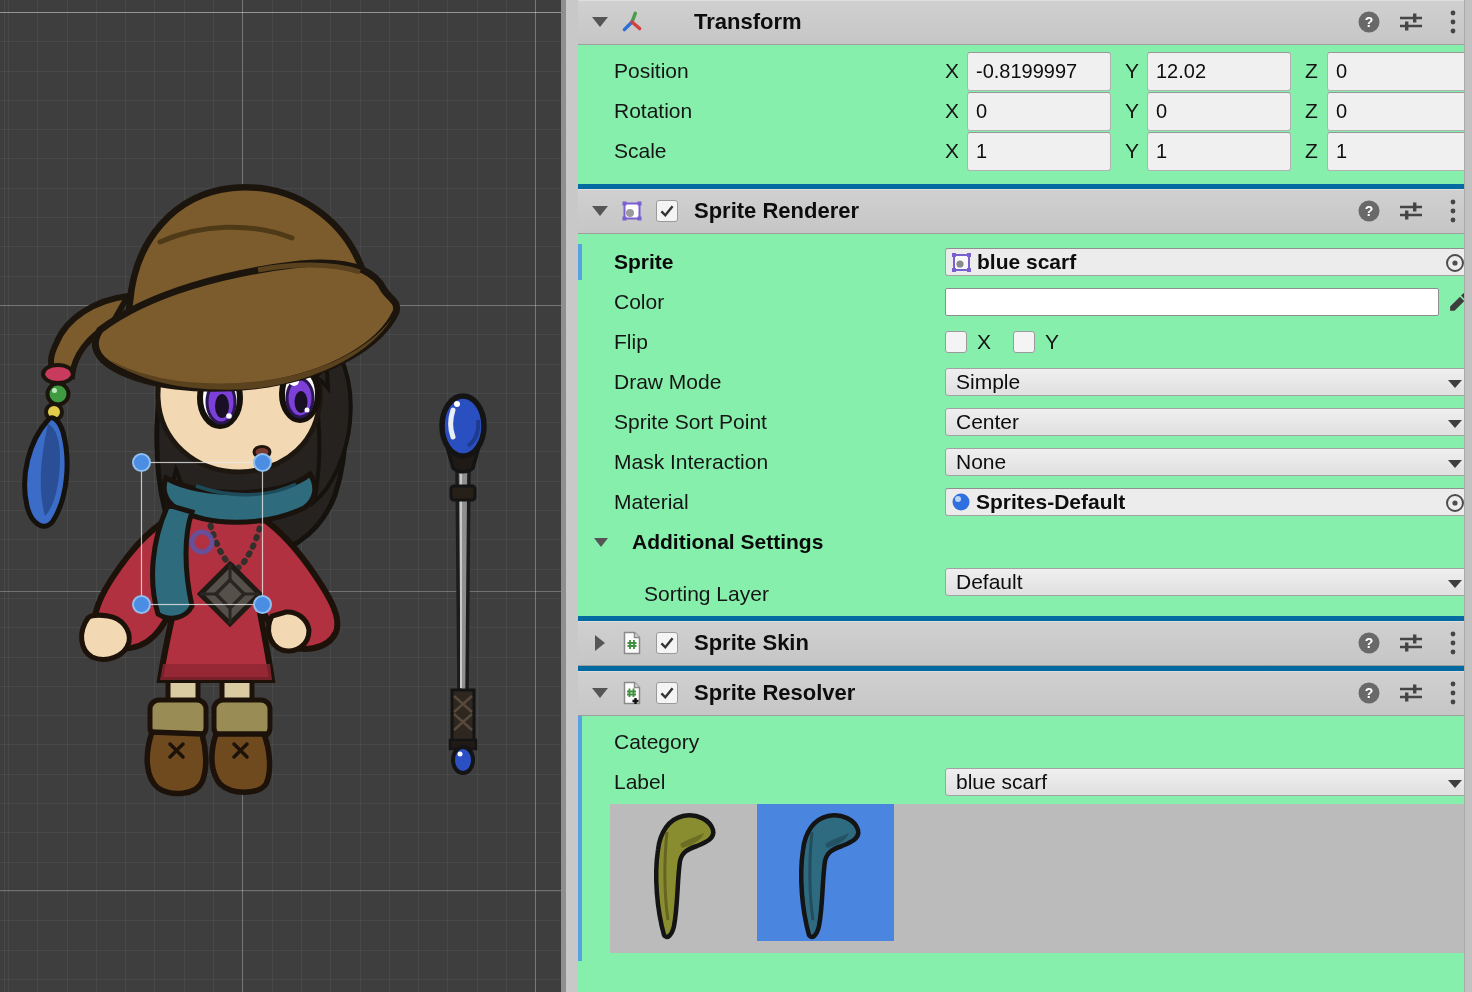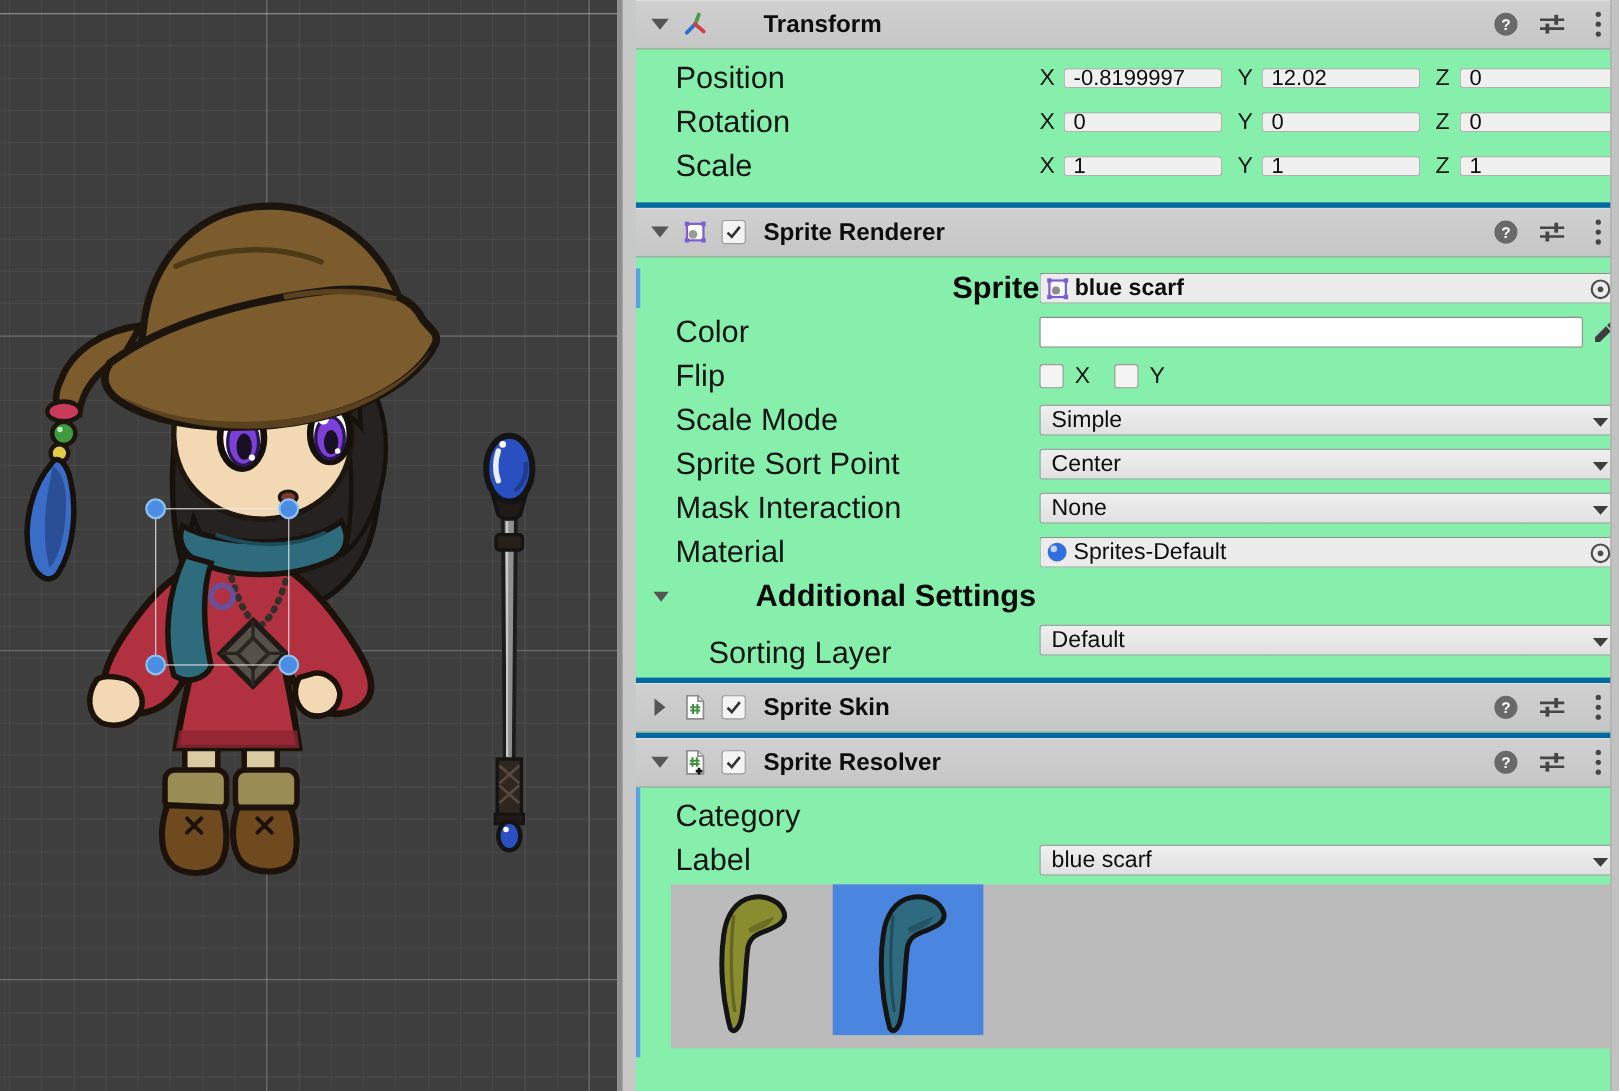--- a/index.html
+++ b/index.html
@@ -30,40 +30,40 @@
   .tri.collapsed{transform:rotate(-90deg);}
   .tri.small{border-left-width:7px;border-right-width:7px;border-top-width:9px;}
   .cicon{margin-left:12px;width:24px;height:24px;flex:none;display:flex;align-items:center;justify-content:center;}
   .hcheck{margin-left:12px;}
   .title{margin-left:16px;font-size:22px;font-weight:bold;color:#0d0d0d;}
   .hicons{position:absolute;right:0;top:0;height:44px;display:flex;align-items:center;}
   .hic{width:26px;height:26px;margin-right:16px;display:flex;align-items:center;justify-content:center;}
   .hic.kebab{margin-right:10px;}
 
   .row{height:40px;display:flex;align-items:center;position:relative;}
-  .lbl{margin-left:36px;width:331px;flex:none;font-size:28px;color:#151515;}
-  .lbl.b{font-weight:bold;color:#0a0a0a;text-align:right;}
+  .lbl{margin-left:36px;width:331px;flex:none;font-size:21px;color:#151515;}
+  .lbl.b{font-weight:bold;color:#0a0a0a;}
   .lbl.indent{margin-left:66px;width:301px;margin-top:24px;}
   .ax{width:22px;flex:none;font-size:21px;color:#151515;}
 
-  .tfield{box-sizing:border-box;height:18px;background:#f0f0f0;border:1px solid #b2b2b2;border-top-color:#979797;
+  .tfield{box-sizing:border-box;height:39px;background:#f0f0f0;border:1px solid #b2b2b2;border-top-color:#979797;
           border-radius:3px;font-size:20px;color:#0d0d0d;display:flex;align-items:center;padding:0 8px;overflow:hidden;}
   .vfield{width:144px;margin-right:14px;flex:none;}
   .wfield{width:528px;flex:none;}
 
   .dd{box-sizing:border-box;width:528px;height:28px;background:linear-gradient(#efefef,#e0e0e0);
       border:1px solid #a2a2a2;border-radius:3px;display:flex;align-items:center;
       padding:0 34px 0 10px;font-size:21px;color:#0d0d0d;position:relative;flex:none;}
   .caret{position:absolute;right:10px;top:11px;width:0;height:0;border-left:7px solid transparent;
          border-right:7px solid transparent;border-top:8px solid #3e3e3e;}
 
   .objfield{box-sizing:border-box;width:528px;height:28px;background:#ececec;border:1px solid #a2a2a2;
             border-top-color:#8f8f8f;border-radius:3px;display:flex;align-items:center;padding:0 34px 0 4px;
             font-size:21px;position:relative;flex:none;}
-  .objfield .otext{margin-left:4px;color:#0d0d0d;white-space:nowrap;}
+  .objfield .otext{margin-left:4px;color:#0d0d0d;white-space:nowrap;font-weight:bold;}
   .objfield .otext.b{font-weight:bold;}
   .picker{position:absolute;right:6px;top:3px;width:22px;height:22px;}
 
   .swatch{box-sizing:border-box;width:494px;height:28px;background:#ffffff;border:1px solid #8d8d8d;
           border-radius:2px;flex:none;}
   .dropper{margin-left:7px;width:26px;height:26px;}
 
   .cb{box-sizing:border-box;width:22px;height:22px;background:#f4f4f4;border:1px solid #9a9a9a;
       border-radius:3px;flex:none;display:flex;align-items:center;justify-content:center;}
   .cb-lab{font-size:21px;color:#151515;margin-left:10px;}
@@ -335,21 +335,21 @@
         </div>
         <div class="row">
           <span class="lbl">Flip</span>
           <span class="cb"></span>
           <span class="cb-lab">X</span>
           <span class="gap20"></span>
           <span class="cb"></span>
           <span class="cb-lab">Y</span>
         </div>
         <div class="row">
-          <span class="lbl">Scale Mode</span>
+          <span class="lbl">Draw Mode</span>
           <div class="dd">
             <span>Simple</span>
             <span class="caret"></span>
           </div>
         </div>
         <div class="row">
           <span class="lbl">Sprite Sort Point</span>
           <div class="dd">
             <span>Center</span>
             <span class="caret"></span>

